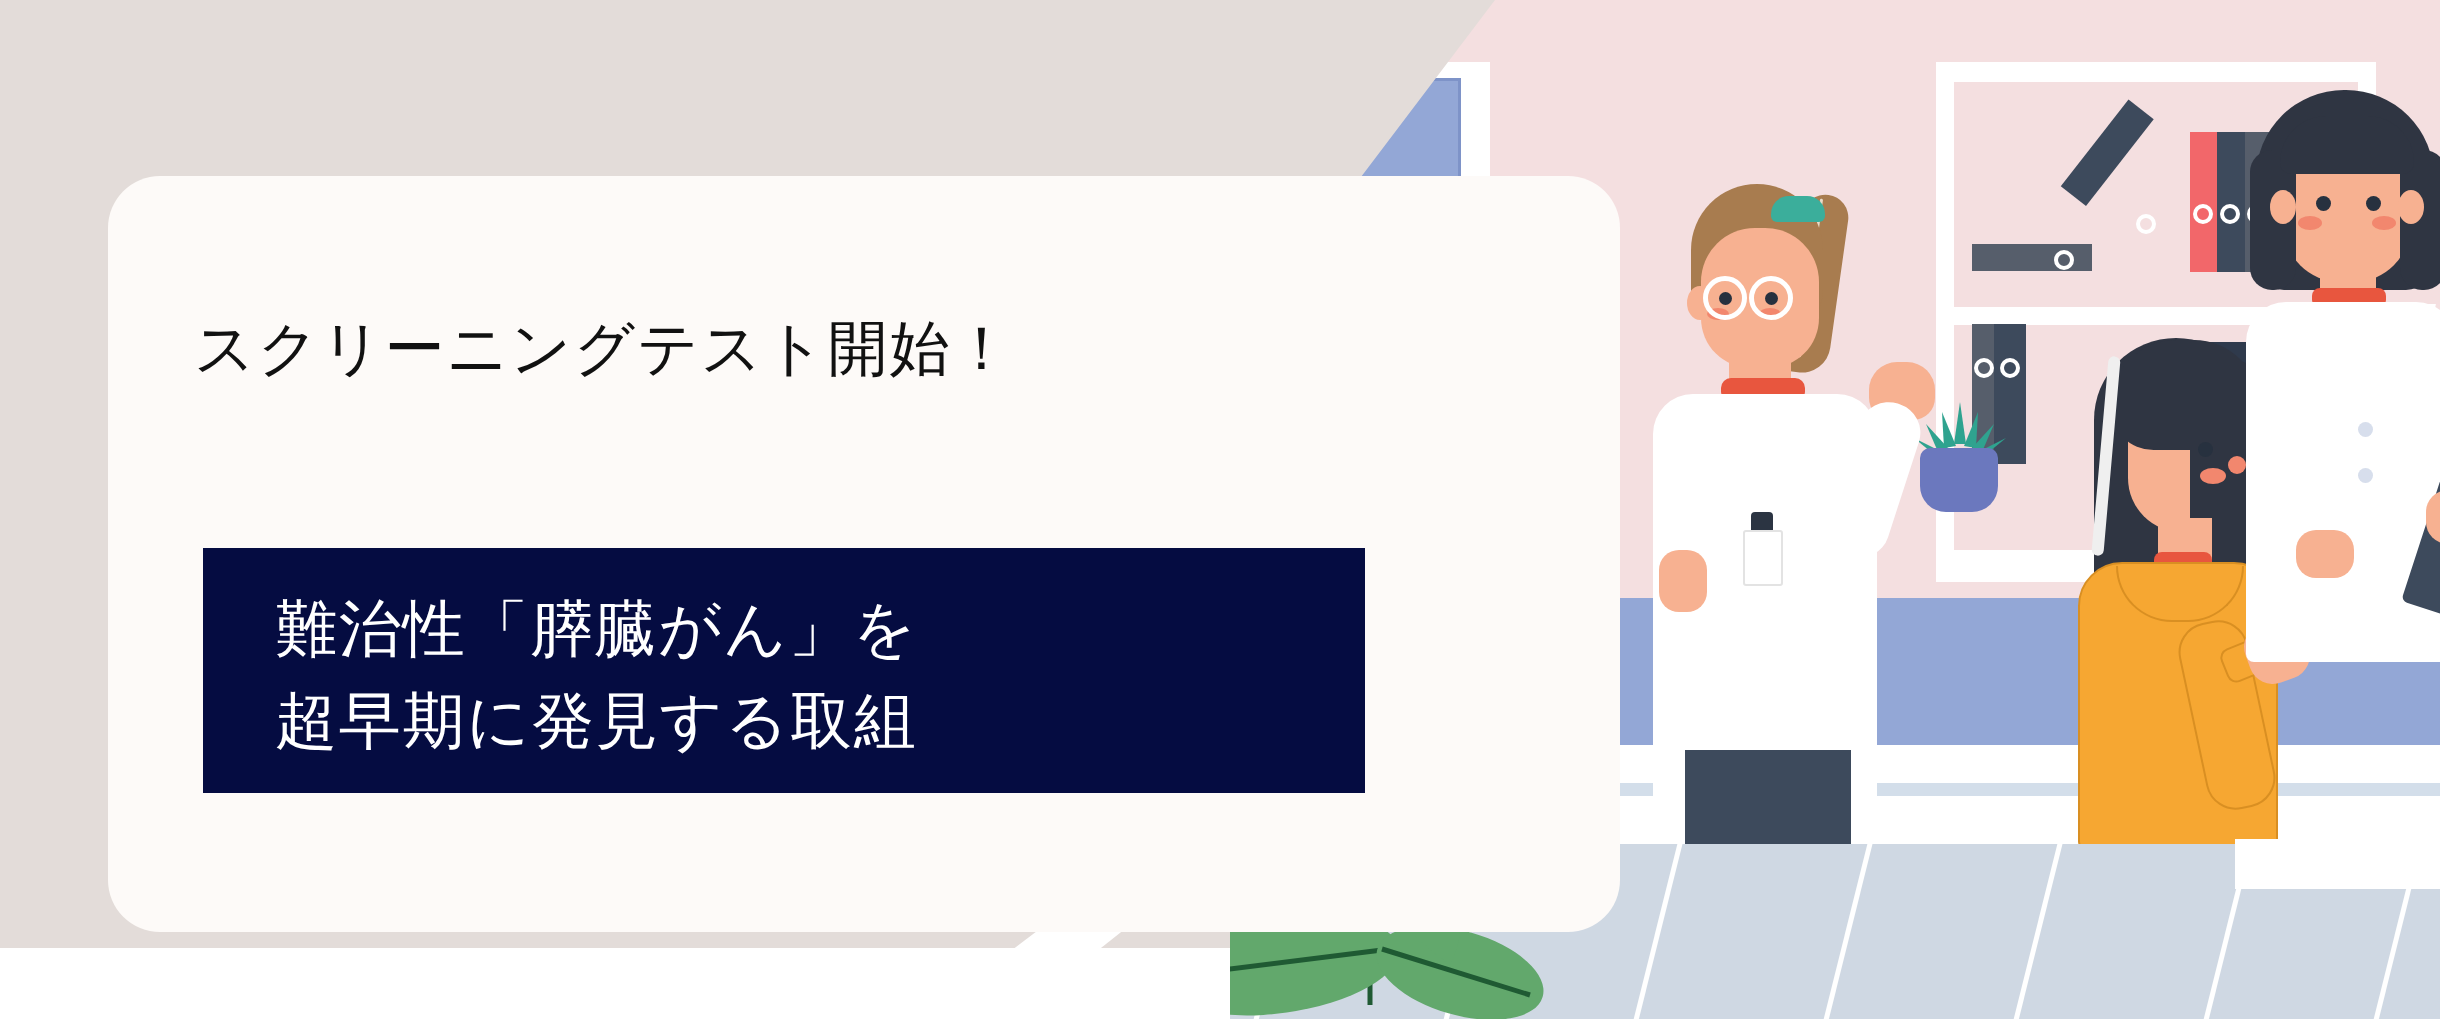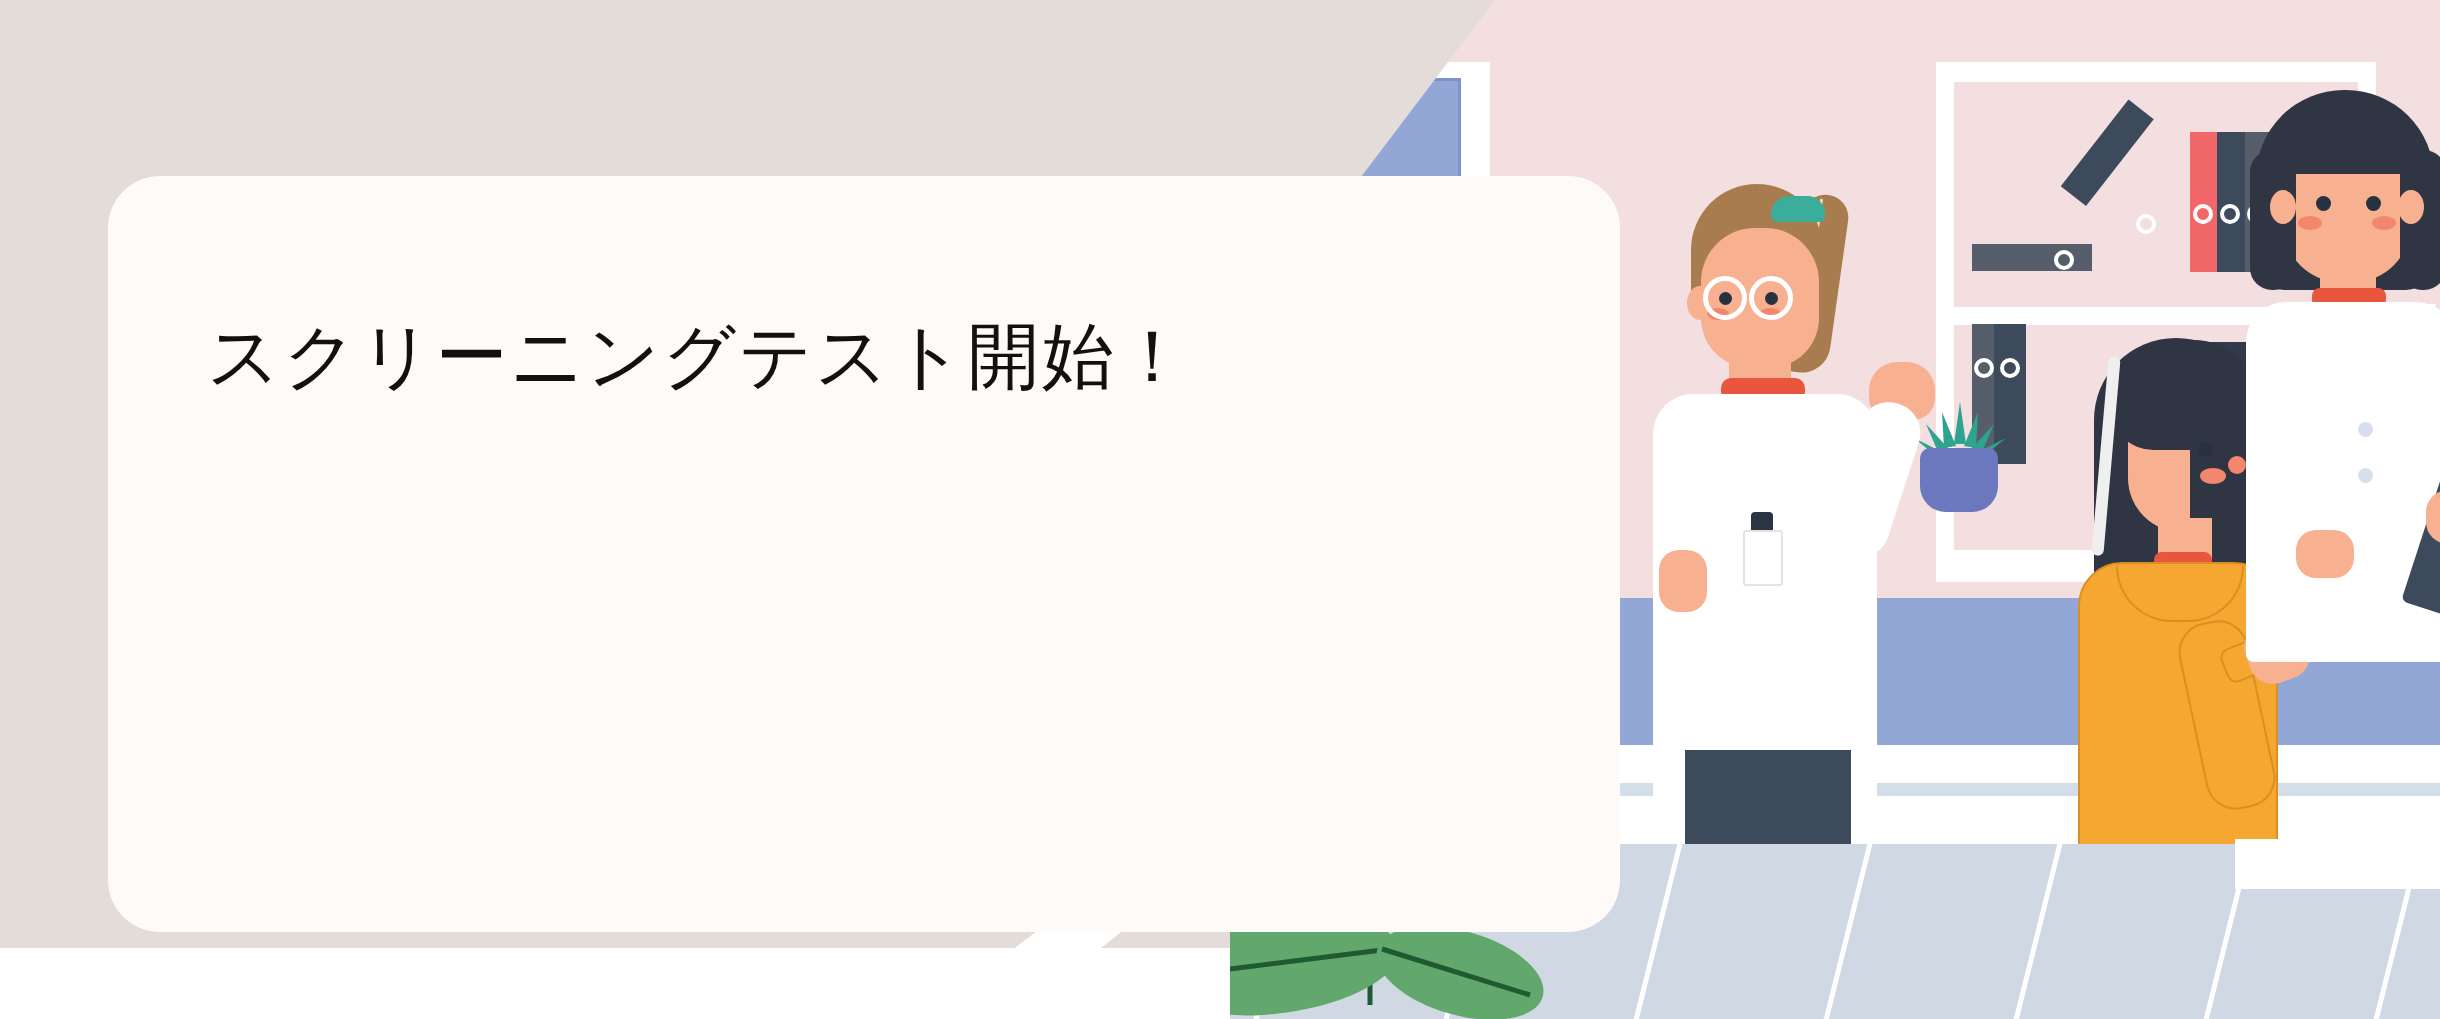--- a/index.html
+++ b/index.html
@@ -127,22 +127,22 @@
   .beige{position:absolute;left:0;top:0;width:1495px;height:948px;background:#E3DCD9;
          clip-path:polygon(0 0, 1495px 0, 1230px 350px, 1230px 948px, 755px 948px, 455px 948px, 0 948px);}
   .beige-wedge{position:absolute;left:690px;top:830px;width:560px;height:190px;background:#ffffff;
          clip-path:polygon(480px 0, 560px 0, 320px 190px, 230px 190px);}
   .beige-bot{position:absolute;left:0;top:948px;width:760px;height:71px;background:#ffffff;}
 
   
   .card{position:absolute;left:108px;top:176px;width:1512px;height:756px;
         background:#FDFAF8;border-radius:52px;}
 
-  .headline{position:absolute;left:207px;top:312px;width:1250px;
-        font-size:72px;line-height:1.25;color:#111111;letter-spacing:.035em;
+  .headline{position:absolute;left:194px;top:312px;width:1250px;
+        font-size:60px;line-height:1.25;color:#111111;letter-spacing:.035em;
         font-family:"Liberation Serif","DejaVu Serif",serif;white-space:nowrap;}
 
   .band{position:absolute;left:203px;top:548px;width:1162px;height:245px;background:#050C41;}
   .band-text{position:absolute;left:72px;top:36px;width:1060px;
         font-size:62px;line-height:1.48;color:#FFFFFF;letter-spacing:.03em;
         font-family:"Liberation Serif","DejaVu Serif",serif;}
 </style>
 </head>
 <body>
 
@@ -320,14 +320,20 @@
   </div>
 
   <div class="beige"></div>
   <div class="beige-wedge"></div>
   <div class="beige-bot"></div>
 
   <div class="card"></div>
 
   <div class="headline">スクリーニングテスト開始！</div>
 
+  <div class="band">
+    <div class="band-text">
+      <div>難治性「膵臓がん」を</div>
+      <div>超早期に発見する取組</div>
+    </div>
+  </div>
 
 </div>
 
 </body></html>

